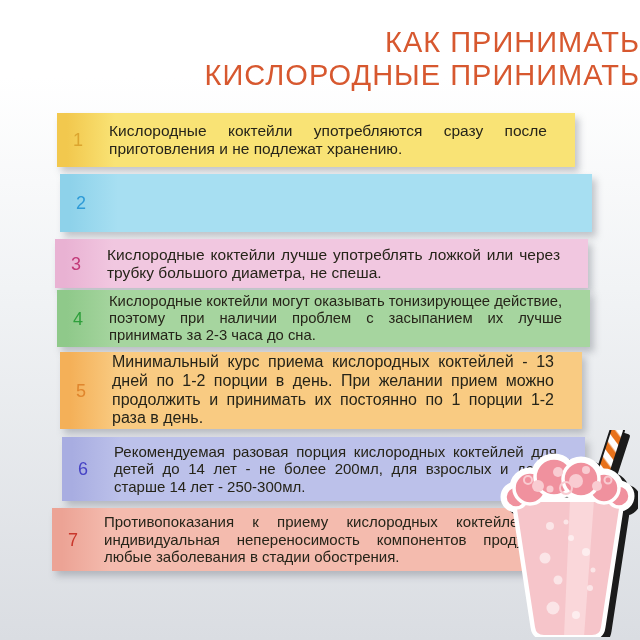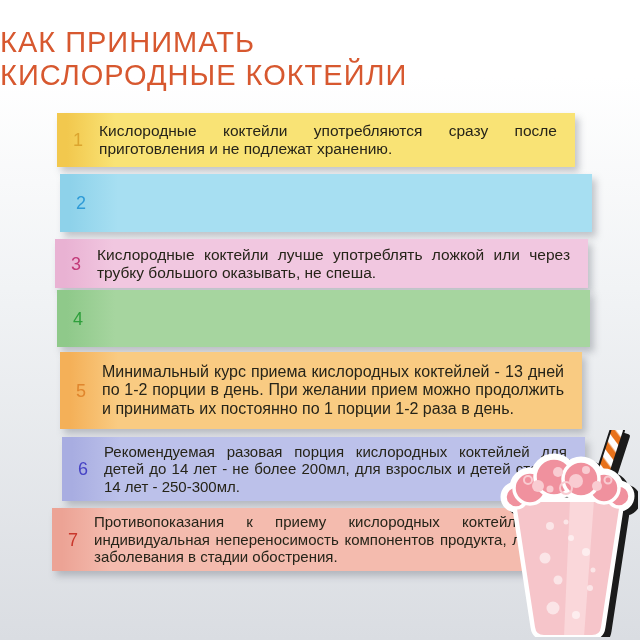--- a/index.html
+++ b/index.html
@@ -5,40 +5,40 @@
   html,body { margin:0; padding:0; }
   .page {
     position: relative;
     width: 640px; height: 640px;
     overflow: hidden;
     background: linear-gradient(180deg, #ffffff 0%, #ffffff 12%, #f1f3f5 45%, #dadde2 100%);
     font-family: "Liberation Sans", "DejaVu Sans", sans-serif;
   }
   .title {
     position: absolute; top: 26px; left: 0; width: 100%;
-    text-align: left;
+    text-align: right;
     font-size: 29px; line-height: 33px;
     letter-spacing: 1px; font-weight: 400;
   }
   .ribbon {
     position: absolute;
     display: flex; align-items: center;
     box-sizing: border-box;
     padding: 2px 16px 2px 40px;
     background: linear-gradient(to right, var(--fold) 0px, var(--fold) 10px, var(--bg) 58px);
     box-shadow: 4px 5px 7px rgba(108,113,124,0.38);
   }
   .num {
     position: absolute; left: 8px; top: 50%;
     transform: translateY(-50%);
     width: 26px; text-align: center;
     font-size: 18px; color: var(--num);
   }
   .txt {
-    margin: 2px; width: 100%;
+    margin: 12px; width: 100%;
     text-align: justify;
     color: #262419;
     line-height: 1.16;
   }
   .r1 { top:113px; left:57px;  width:518px; height:54px; font-size:15.5px; }
   .r2 { top:174px; left:60px;  width:532px; height:58px; font-size:15.5px; }
   .r3 { top:239px; left:55px;  width:533px; height:49px; font-size:15.5px; }
   .r4 { top:290px; left:57px;  width:533px; height:57px; font-size:14.8px; }
   .r5 { top:352px; left:60px;  width:522px; height:77px; font-size:16px;   }
   .r6 { top:437px; left:62px;  width:523px; height:64px; font-size:15px;   }
@@ -50,39 +50,40 @@
   }
   .cup svg { display:block; width:100%; height:100%; }
 </style>
 </head>
 <body>
 
 <div class="page">
 
   <header class="title" style="color: rgb(215, 88, 47);">
     <div>КАК ПРИНИМАТЬ</div>
-    <div>КИСЛОРОДНЫЕ КОКТЕЙЛИ</div>
+    <div>КИСЛОРОДНЫЕ ПРИНИМАТЬ</div>
   </header>
 
   <section class="ribbon r1" style="--bg: #f9e375; --fold: #f2c84e; --num: #dca52e;">
     <span class="num">1</span>
     <p class="txt">Кислородные коктейли употребляются сразу после приготовления и не подлежат хранению.</p>
   </section>
 
   <section class="ribbon r2" style="--bg: #a7dff2; --fold: #8ed2ea; --num: #2e9bd7;">
     <span class="num">2</span>
   </section>
 
   <section class="ribbon r3" style="--bg: #f1c7e0; --fold: #e9b2d3; --num: #c23a79;">
     <span class="num">3</span>
-    <p class="txt">Кислородные коктейли лучше употреблять ложкой или через трубку большого оказывать, не спеша.</p>
+    <p class="txt">Кислородные коктейли лучше употреблять ложкой или через трубку большого диаметра, не спеша.</p>
   </section>
 
   <section class="ribbon r4" style="--bg: #a6d59f; --fold: #8fc98a; --num: #2f9f3c;">
     <span class="num">4</span>
+    <p class="txt">Кислородные коктейли могут оказывать тонизирующее действие, поэтому при наличии проблем с засыпанием их лучше принимать за 2-3 часа до сна.</p>
   </section>
 
   <section class="ribbon r5" style="--bg: #f9cb82; --fold: #f4b058; --num: #e0862d;">
     <span class="num">5</span>
     <p class="txt">Минимальный курс приема кислородных коктейлей - 13 дней по 1-2 порции в день. При желании прием можно продолжить и принимать их постоянно по 1 порции 1-2 раза в день.</p>
   </section>
 
   <section class="ribbon r6" style="--bg: #bcc1ea; --fold: #a8ade1; --num: #4643c5;">
     <span class="num">6</span>
     <p class="txt">Рекомендуемая разовая порция кислородных коктейлей для детей до 14 лет - не более 200мл, для взрослых и детей старше 14 лет - 250-300мл.</p>

